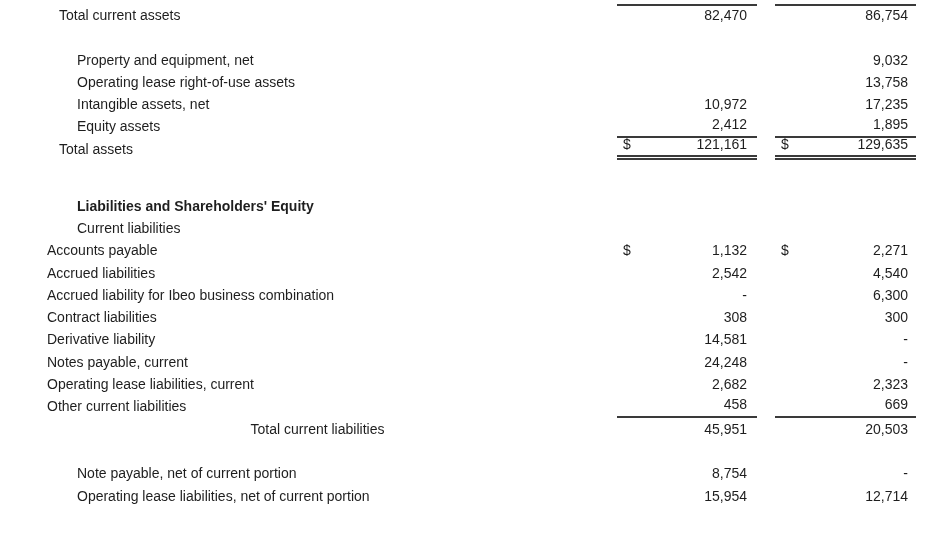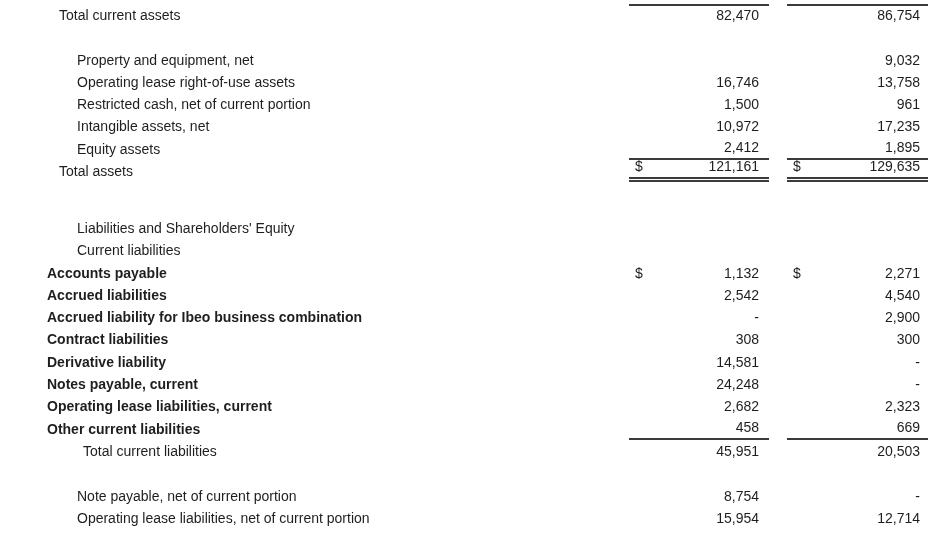--- a/index.html
+++ b/index.html
@@ -13,30 +13,30 @@
     width:950px;height:533px;overflow:hidden;
     font-family:"Liberation Sans","DejaVu Sans",sans-serif;
     font-size:14px;color:var(--text);
   }
   .sheet{width:950px;height:395px;padding-top:4px;background:var(--bg);}
   .row{display:flex;height:22.3px;line-height:22.3px;}
   .spacer-1{height:22.3px;}
   .spacer-lg{height:34.6px;}
   .label{flex:1;white-space:nowrap;overflow:hidden;}
   .i0{padding-left:37px;margin-left:40px;}
-  .i1{padding-left:47px;font-weight:bold;}
+  .i1{padding-left:47px;}
   .i2{padding-left:59px;}
-  .i3{padding-left:83px;}
-  .bold{font-weight:400;}
+  .i3{padding-left:38px;text-align:center;}
+  .bold{font-weight:700;}
   .cell{
     display:flex;justify-content:space-between;align-items:flex-end;
     height:100%;white-space:nowrap;
   }
   .c1{width:140px;margin-right:18px;padding-right:10px;margin-left:20px;}
-  .c2{width:141px;margin-right:22px;padding-right:8px;}
+  .c2{width:141px;margin-right:34px;padding-right:8px;}
   .cur{padding-left:6px;}
   .num{text-align:right;flex:1;}
   .bt{border-top:2px solid var(--rule);}
   .bb{border-bottom:2px solid var(--rule);justify-content:flex-end;}
   .bdbl{border-bottom:5px double var(--rule);}
 </style>
 </head>
 <body>
 
 <div class="sheet">
@@ -58,41 +58,26 @@
   <div class="row">
     <div class="label i0">Property and equipment, net</div>
     <div class="cell c2">
       <span class="cur"></span>
       <span class="num">9,032</span>
     </div>
   </div>
 
   <div class="row">
     <div class="label i0">Operating lease right-of-use assets</div>
-    <div class="cell c1">
-      <span class="cur"></span>
-      <span class="num">16,746</span>
-    </div>
     <div class="cell c2">
       <span class="cur"></span>
       <span class="num">13,758</span>
     </div>
   </div>
 
-  <div class="row">
-    <div class="label i0">Restricted cash, net of current portion</div>
-    <div class="cell c1">
-      <span class="cur"></span>
-      <span class="num">1,500</span>
-    </div>
-    <div class="cell c2">
-      <span class="cur"></span>
-      <span class="num">961</span>
-    </div>
-  </div>
 
   <div class="row">
     <div class="label i0">Intangible assets, net</div>
     <div class="cell c1">
       <span class="cur"></span>
       <span class="num">10,972</span>
     </div>
     <div class="cell c2">
       <span class="cur"></span>
       <span class="num">17,235</span>
@@ -162,21 +147,21 @@
   </div>
 
   <div class="row">
     <div class="label i1">Accrued liability for Ibeo business combination</div>
     <div class="cell c1">
       <span class="cur"></span>
       <span class="num">-</span>
     </div>
     <div class="cell c2">
       <span class="cur"></span>
-      <span class="num">2,900</span>
+      <span class="num">6,300</span>
     </div>
   </div>
 
   <div class="row">
     <div class="label i1">Contract liabilities</div>
     <div class="cell c1">
       <span class="cur"></span>
       <span class="num">308</span>
     </div>
     <div class="cell c2">

